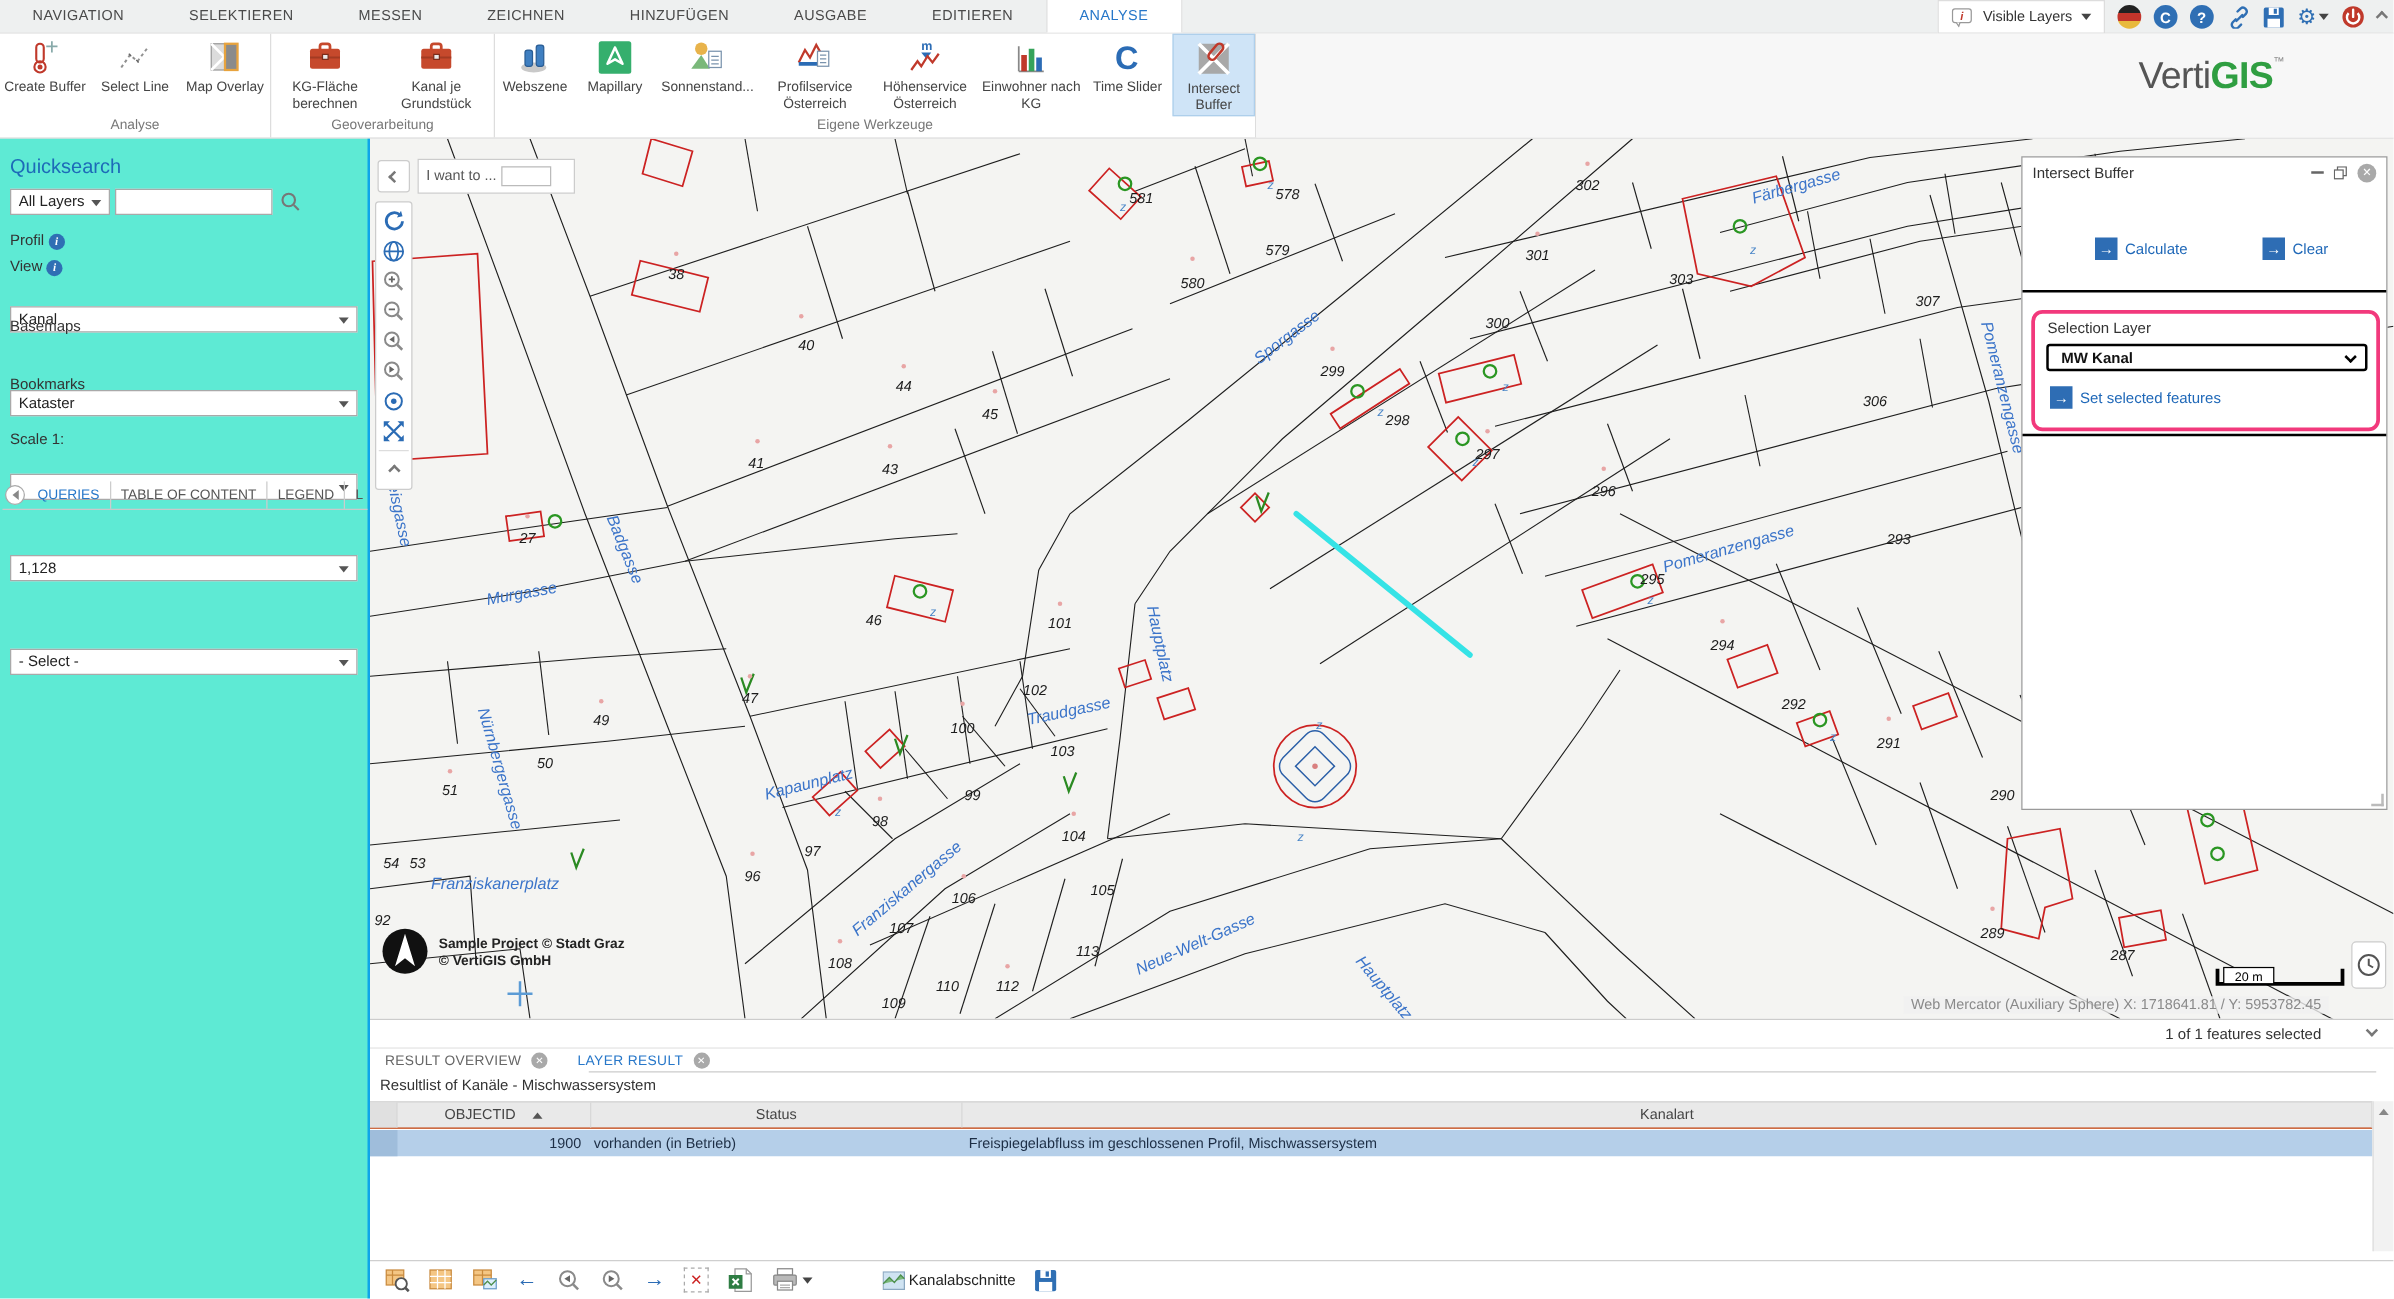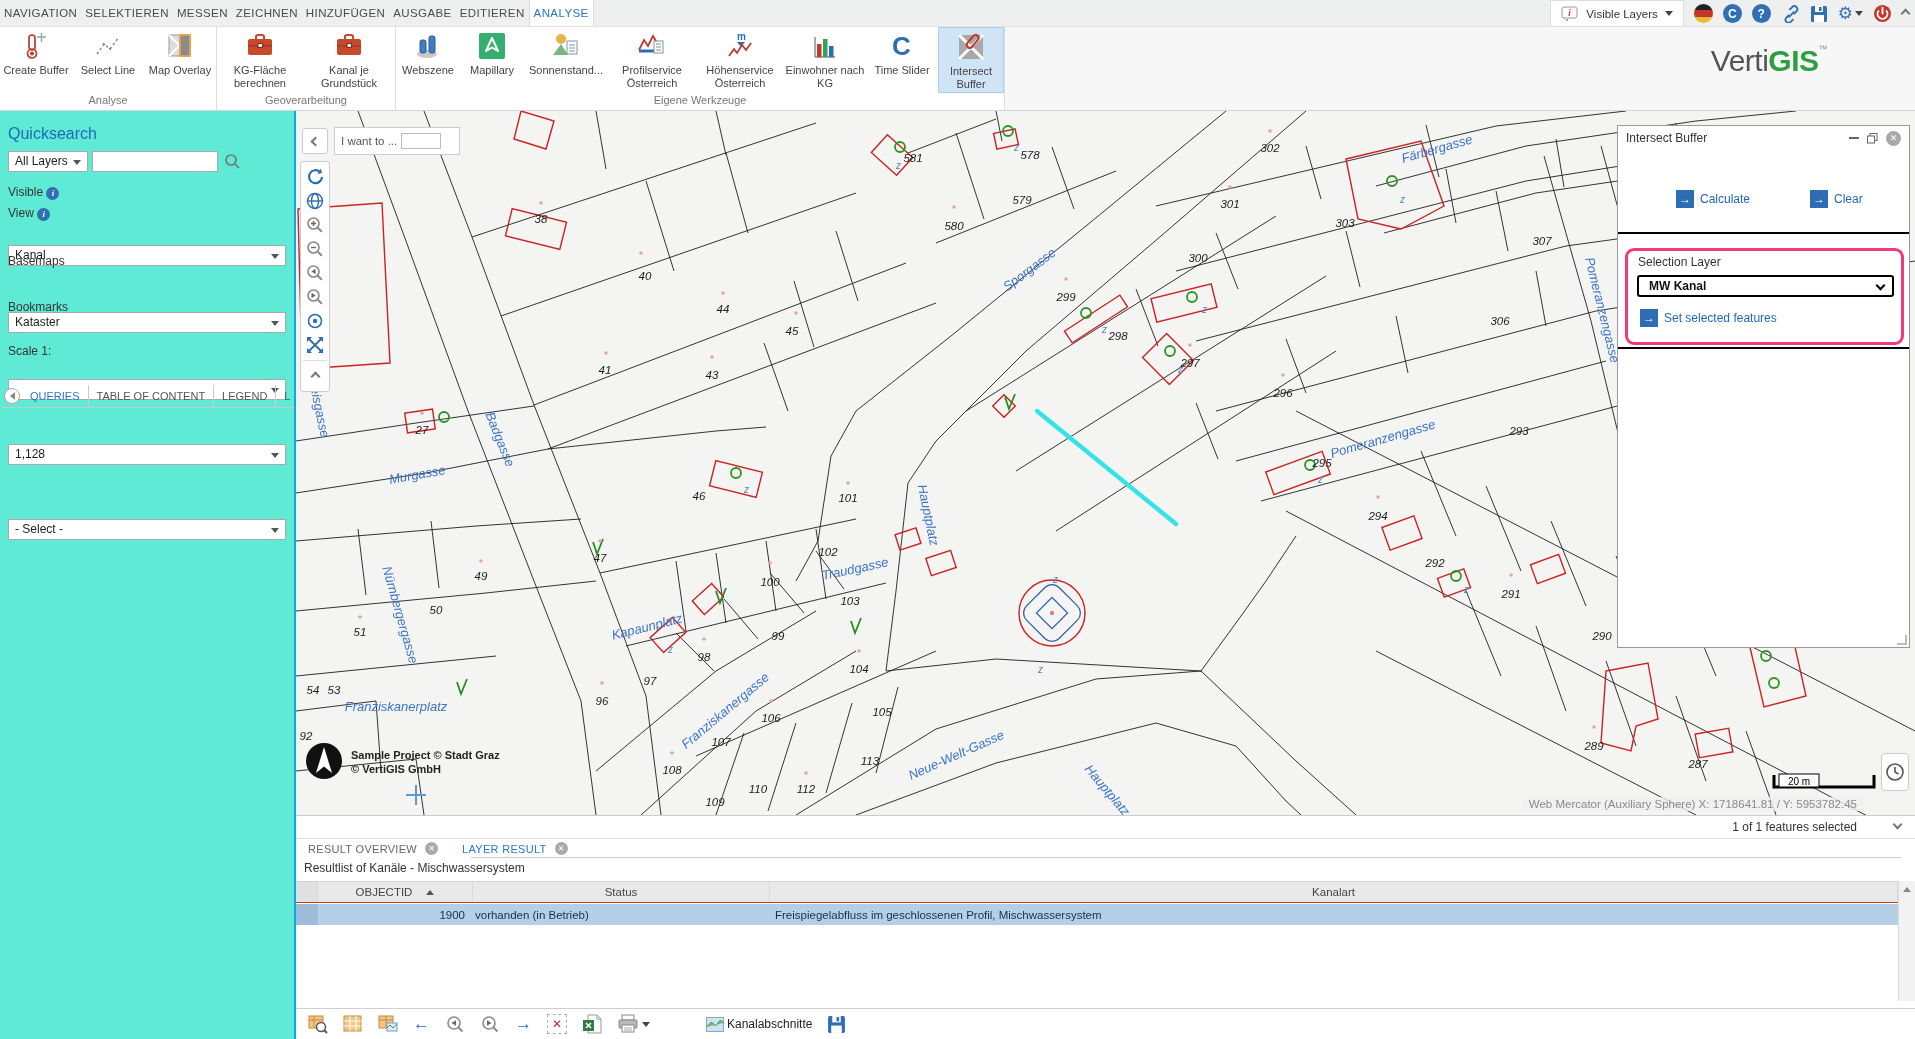--- a/index.html
+++ b/index.html
@@ -3,21 +3,21 @@
 <meta charset="utf-8">
 <style>
   *{margin:0;padding:0;box-sizing:border-box;}
   html,body{width:1915px;height:1039px;overflow:hidden;background:#fff;
     font-family:"Liberation Sans","DejaVu Sans",sans-serif;font-size:12px;color:#333;}
   .abs{position:absolute;}
   #stage{position:relative;width:1915px;height:1039px;background:#fff;overflow:hidden;}
 
   
   #tabrow{left:0;top:0;width:1915px;height:27px;background:#eef0f0;border-bottom:1px solid #e2e2e2;display:flex;align-items:stretch;}
-  .rtab{padding:0 4px;display:flex;align-items:center;font-size:11.5px;letter-spacing:.4px;color:#4a4a4a;cursor:pointer;}
+  .rtab{padding:0 26px;display:flex;align-items:center;font-size:11.5px;letter-spacing:.4px;color:#4a4a4a;cursor:pointer;}
   .rtab.active{background:#fff;color:#2777c9;border-left:1px solid #ddd;border-right:1px solid #ddd;}
   #topicons{right:6px;top:0;height:27px;display:flex;align-items:center;gap:10px;}
   #visible-layers{display:flex;align-items:center;gap:7px;background:#fff;border:1px solid #ddd;height:27px;padding:0 10px;}
   #visible-layers span{font-size:11.5px;color:#333;}
   .caret{width:0;height:0;border-left:4px solid transparent;border-right:4px solid transparent;border-top:5px solid #444;display:inline-block;}
   .cicon{width:19px;height:19px;border-radius:50%;display:flex;align-items:center;justify-content:center;color:#fff;font-weight:bold;font-size:12px;}
   .blue{background:#2f6fb4;}
   .flag{background:linear-gradient(#222 0 34%,#c3352b 34% 67%,#e8b93c 67% 100%);}
   .chev{display:inline-block;width:7px;height:7px;border-right:2px solid #777;border-bottom:2px solid #777;}
   .chev.up{transform:rotate(-135deg);}  .chev.down{transform:rotate(45deg);}
@@ -313,21 +313,21 @@
     <div class="abs sel" style="left:8px;top:40px;width:80px">
       <span>All Layers</span><span class="scar"></span>
     </div>
     <input class="abs sb-input" style="left: 92px; top: 40px; width: 126px;">
     <svg class="abs" style="left:224px;top:42px" width="17" height="17" viewBox="0 0 17 17">
         <circle cx="7" cy="7" r="5" fill="none" stroke="#777" stroke-width="1.7"></circle>
         <path d="M11,11 l4,4" stroke="#777" stroke-width="1.7"></path>
       </svg>
 
     <div class="abs" style="left:8px;top:74px">
-      <span class="sb-label">Visible</span>
+      <span class="sb-label">Profil</span>
       <span class="info-i">i</span>
     </div>
     <div class="abs" style="left:8px;top:95px">
       <span class="sb-label">View</span>
       <span class="info-i">i</span>
     </div>
     <div class="abs sel" style="left:8px;top:113px;width:278px">
       <span>Kanal</span><span class="scar"></span>
     </div>
 

